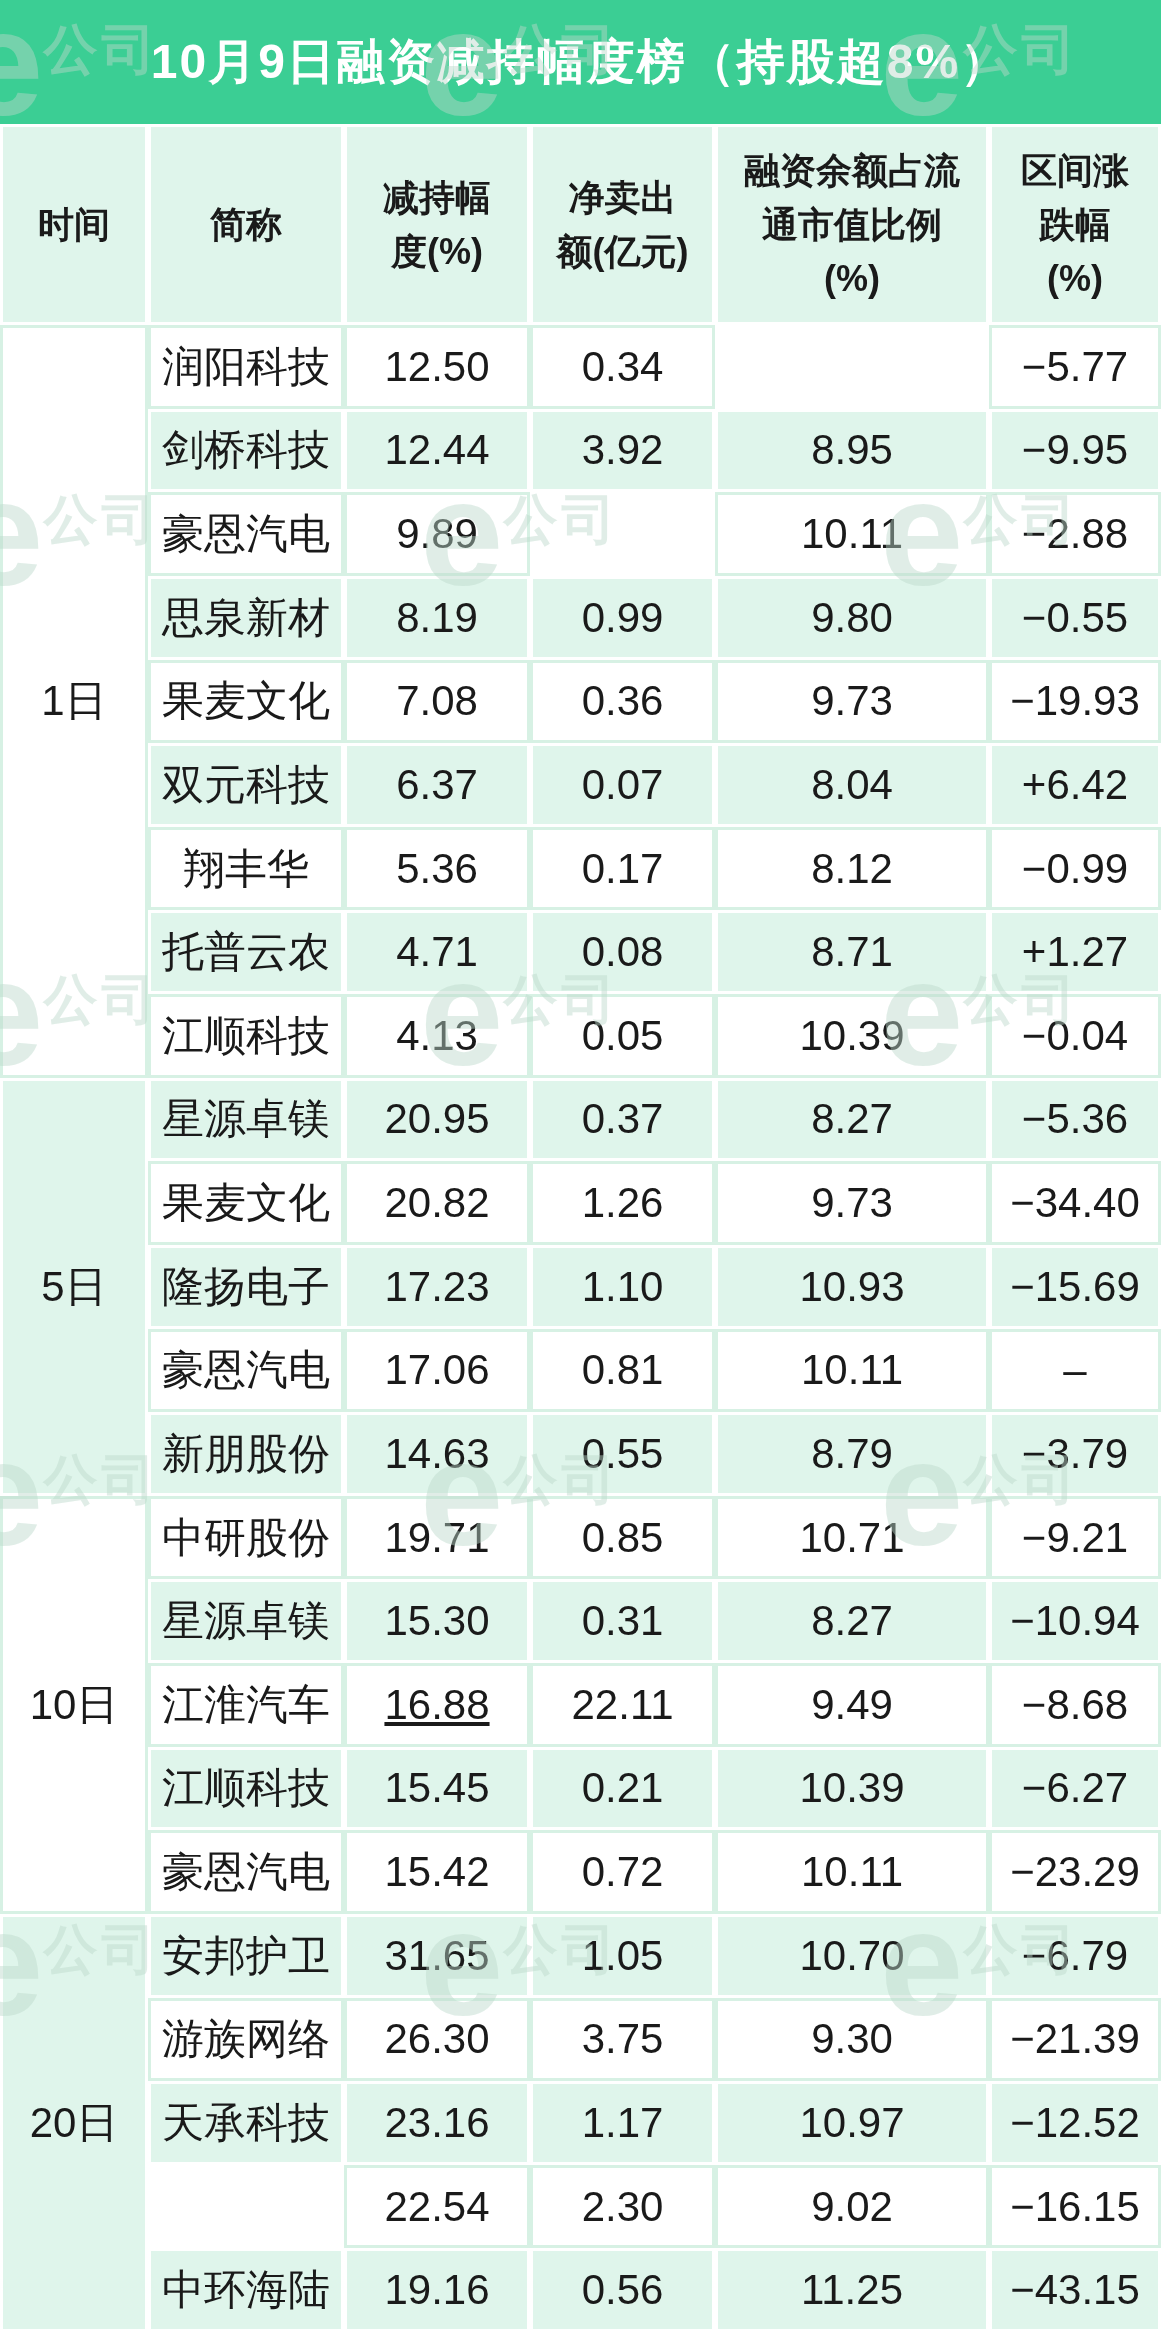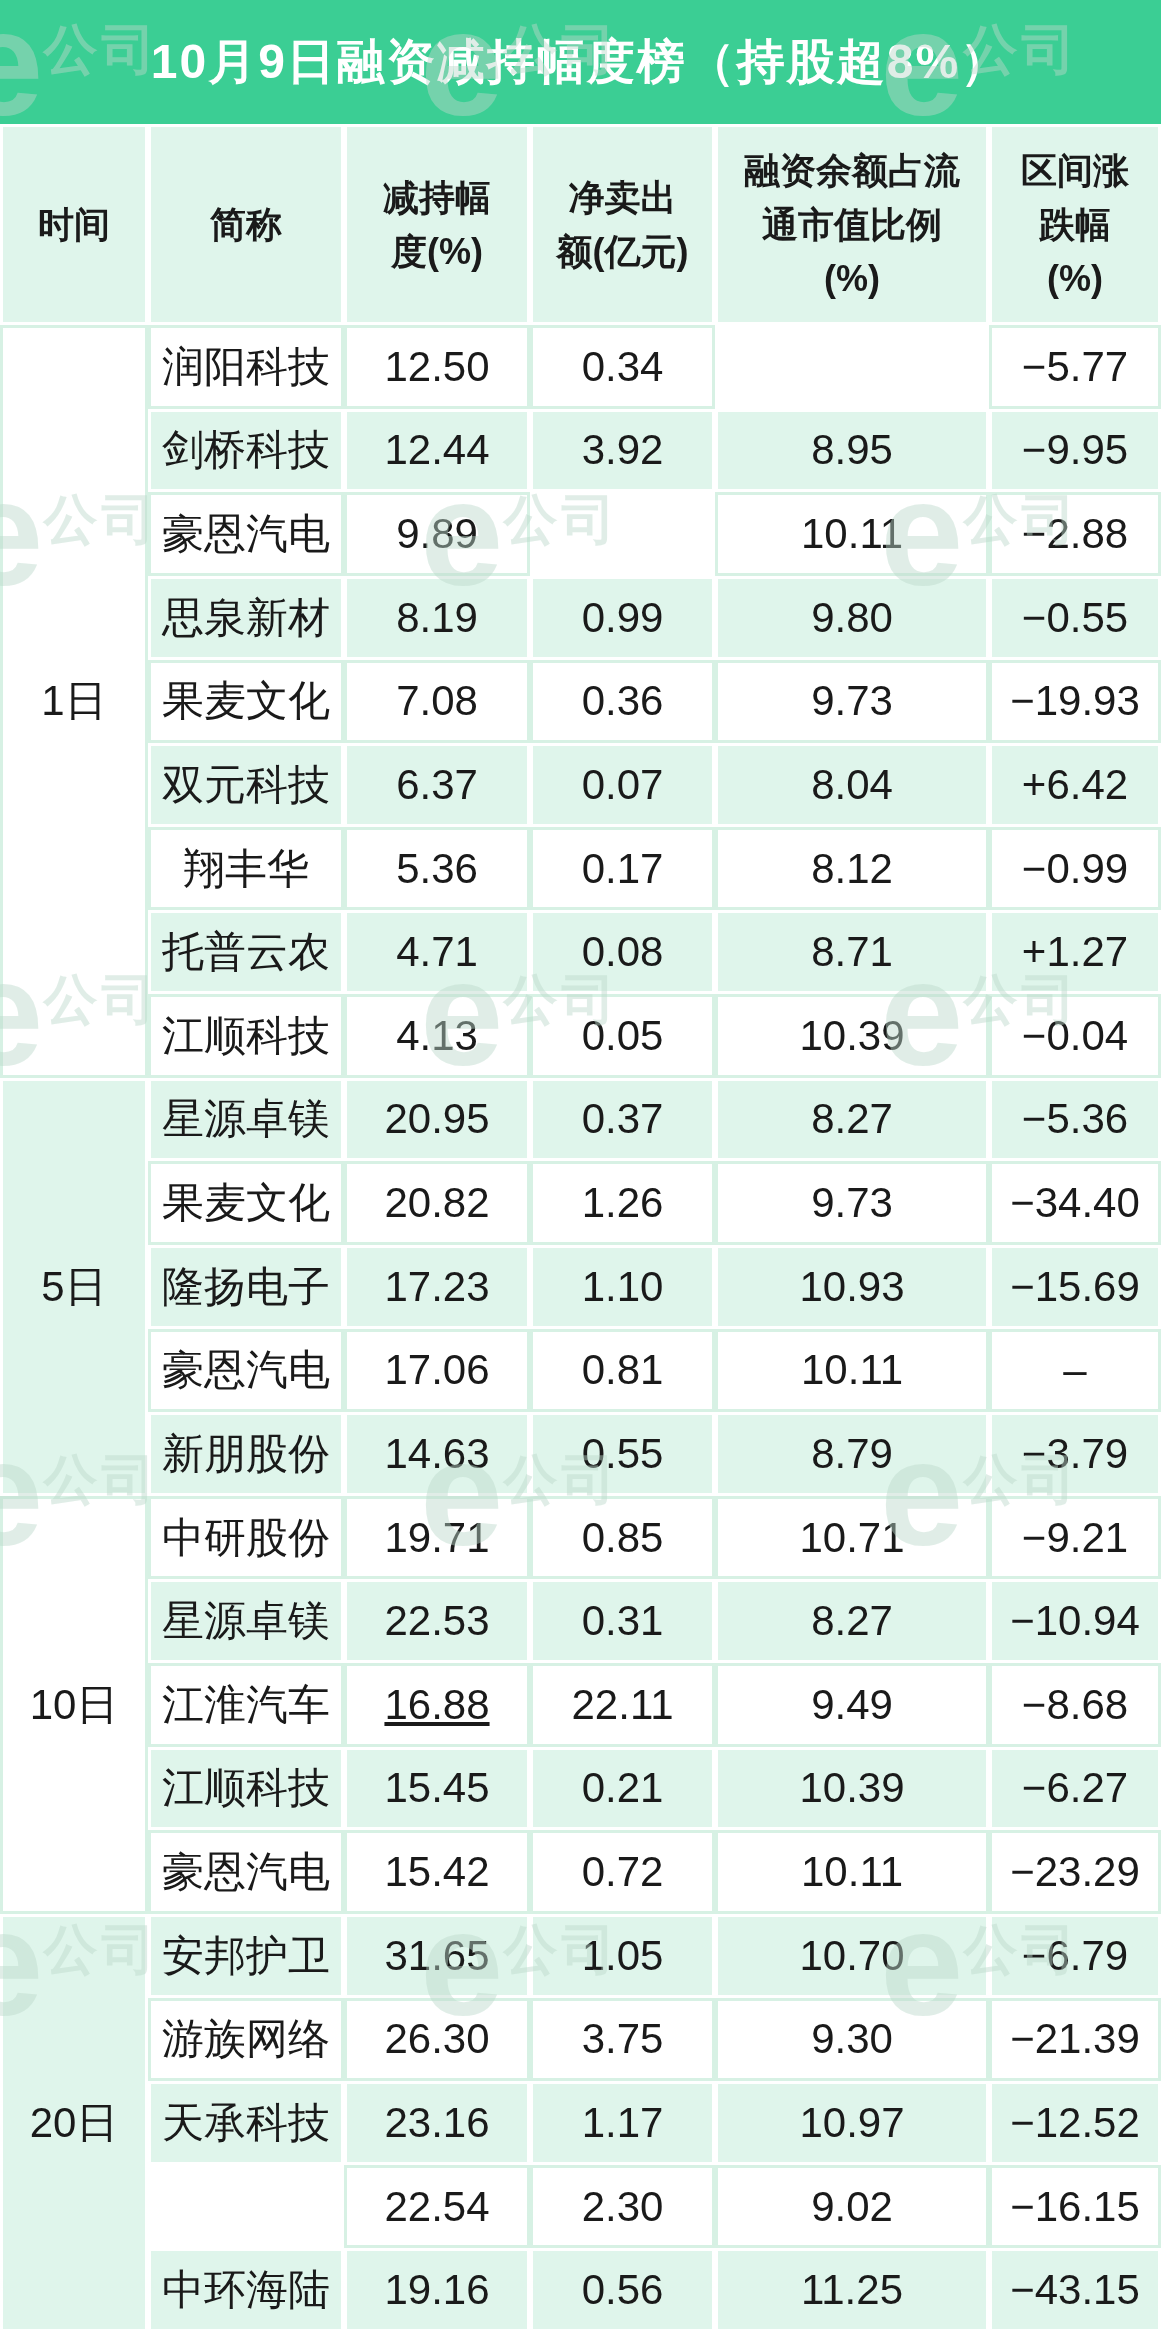--- a/index.html
+++ b/index.html
@@ -144,21 +144,21 @@
       <div class="cell mint" style="grid-area: 15 / 4;">0.55</div>
       <div class="cell mint" style="grid-area: 15 / 5;">8.79</div>
       <div class="cell mint" style="grid-area: 15 / 6;">−3.79</div>
       <div class="cell time white" style="grid-area: 16 / 1 / span 5;">10日</div>
       <div class="cell white" style="grid-area: 16 / 2;">中研股份</div>
       <div class="cell white" style="grid-area: 16 / 3;">19.71</div>
       <div class="cell white" style="grid-area: 16 / 4;">0.85</div>
       <div class="cell white" style="grid-area: 16 / 5;">10.71</div>
       <div class="cell white" style="grid-area: 16 / 6;">−9.21</div>
       <div class="cell mint" style="grid-area: 17 / 2;">星源卓镁</div>
-      <div class="cell mint" style="grid-area: 17 / 3;">22.53</div>
+      <div class="cell mint" style="grid-area: 17 / 3;">15.30</div>
       <div class="cell mint" style="grid-area: 17 / 4;">0.31</div>
       <div class="cell mint" style="grid-area: 17 / 5;">8.27</div>
       <div class="cell mint" style="grid-area: 17 / 6;">−10.94</div>
       <div class="cell white" style="grid-area: 18 / 2;">江淮汽车</div>
       <div class="cell white" style="grid-area: 18 / 3; text-decoration: underline;">16.88</div>
       <div class="cell white" style="grid-area: 18 / 4;">22.11</div>
       <div class="cell white" style="grid-area: 18 / 5;">9.49</div>
       <div class="cell white" style="grid-area: 18 / 6;">−8.68</div>
       <div class="cell mint" style="grid-area: 19 / 2;">江顺科技</div>
       <div class="cell mint" style="grid-area: 19 / 3;">15.45</div>

